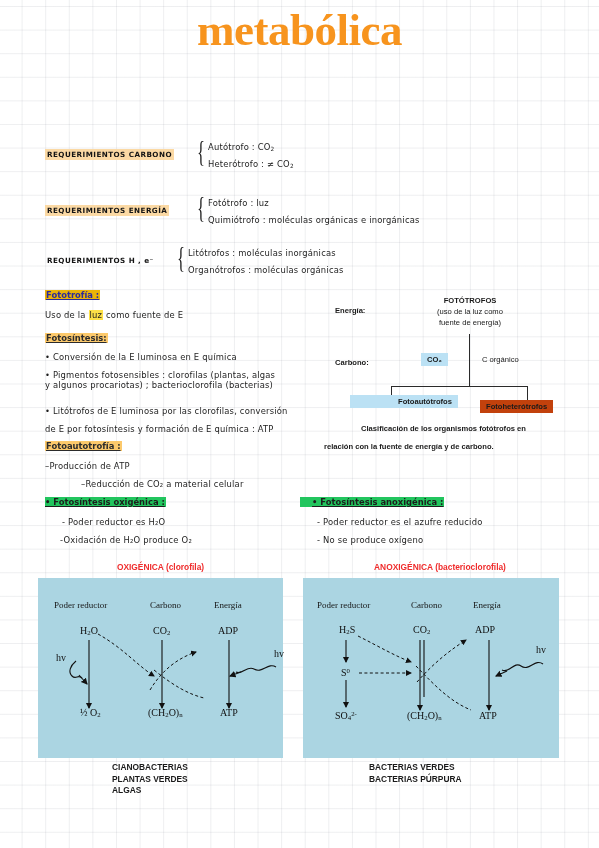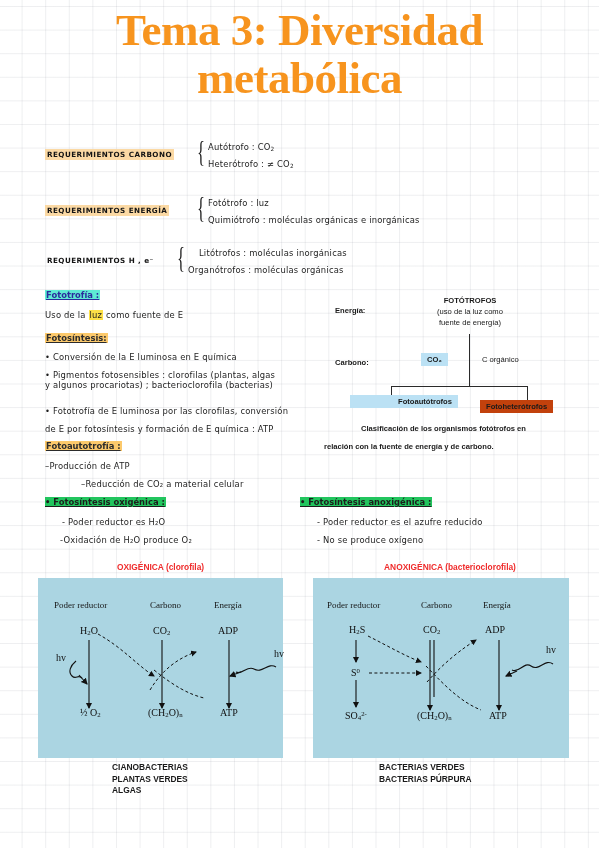--- a/index.html
+++ b/index.html
@@ -73,21 +73,21 @@
   
   .nhead{
     position:absolute;
     font-family:"DejaVu Sans",sans-serif;
     font-size:8.4px;font-weight:600;
     padding:0 1px 0 1px;
     white-space:nowrap;
     text-decoration:underline;
     text-underline-offset:1px;
   }
-  .hl-blue{background:#5eead4;color:#2b2b9c;text-decoration:underline;}
+  .hl-blue{background:#eab308;color:#2b2b9c;text-decoration:underline;}
   .hl-orange{background:#fcc96b;color:#2b2b2b;}
   .hl-pink{background:#22c55e;color:#1d1d1d;}
   .nline{position:absolute;white-space:nowrap;font-size:8.4px;}
   .inline-hl-blue{background:#fde047;padding:0 1px;}
 
   
   .ftbox{position:absolute;left:333px;top:290px;width:262px;height:160px;}
   .ftlabel{
     position:absolute;
     font-family:"Liberation Sans",sans-serif;
@@ -147,71 +147,70 @@
   svg.ov{position:absolute;left:0;top:0;overflow:visible;}
 </style>
 </head>
 <body>
 
 <div id="grid"></div>
 
 <div id="page">
 
   <div class="title">
-    <span>Tema 3: Diversidad</span>
     <span class="l2">metabólica</span>
   </div>
 
   <div class="reqblock" style="left:45px;top:140px;">
     <div class="reqhead hl">REQUERIMIENTOS CARBONO</div>
     <div class="brace" style="left:152px;top:-4px;">{</div>
     <div class="hw reqitem" style="left:163px;top:2px;">Autótrofo : CO<sub>2</sub></div>
     <div class="hw reqitem" style="left:163px;top:19px;">Heterótrofo : ≠ CO<sub>2</sub></div>
   </div>
 
   <div class="reqblock" style="left:45px;top:196px;">
     <div class="reqhead hl">REQUERIMIENTOS ENERGÍA</div>
     <div class="brace" style="left:152px;top:-4px;">{</div>
     <div class="hw reqitem" style="left:163px;top:2px;">Fotótrofo : luz</div>
     <div class="hw reqitem" style="left:163px;top:19px;">Quimiótrofo : moléculas orgánicas e inorgánicas</div>
   </div>
 
   <div class="reqblock" style="left:45px;top:246px;">
     <div class="reqhead">REQUERIMIENTOS H , e⁻</div>
     <div class="brace" style="left:132px;top:-4px;">{</div>
-    <div class="hw reqitem" style="left:154px;top:2px;">Litótrofos : moléculas inorgánicas</div>
+    <div class="hw reqitem" style="left:143px;top:2px;">Litótrofos : moléculas inorgánicas</div>
     <div class="hw reqitem" style="left:143px;top:19px;">Organótrofos : moléculas orgánicas</div>
   </div>
 
   <div class="nhead hl-blue" style="left:45px;top:290px;">Fototrofía :</div>
 
   <div class="hw nline" style="left:45px;top:310px;">
     <span>Uso de la</span>
     <span class="inline-hl-blue">luz</span>
     <span>como fuente de E</span>
   </div>
 
   <div class="nhead hl-orange" style="left:45px;top:333px;">Fotosíntesis:</div>
 
   <div class="hw nline" style="left:45px;top:352px;">• Conversión de la E luminosa en  E química</div>
   <div class="hw nline" style="left:45px;top:370px;">• Pigmentos fotosensibles : clorofilas (plantas, algas</div>
   <div class="hw nline" style="left:45px;top:380px;">y algunos procariotas) ; bacterioclorofila (bacterias)</div>
-  <div class="hw nline" style="left:45px;top:406px;">• Fototrofía de E luminosa por las clorofilas, conversión</div>
+  <div class="hw nline" style="left:45px;top:406px;">• Litótrofos de E luminosa por las clorofilas, conversión</div>
   <div class="hw nline" style="left:45px;top:424px;">de E por fotosíntesis y formación de E química : ATP</div>
 
   <div class="nhead hl-orange" style="left:45px;top:441px;">Fotoautotrofía :</div>
 
   <div class="hw nline" style="left:45px;top:461px;">–Producción de ATP</div>
   <div class="hw nline" style="left:45px;top:479px;margin-left:36px;">–Reducción de CO₂ a material celular</div>
 
   <div class="nhead hl-pink" style="left:45px;top:497px;padding-left:0;">• Fotosíntesis oxigénica :</div>
   <div class="hw nline" style="left:62px;top:517px;">- Poder reductor es H₂O</div>
   <div class="hw nline" style="left:60px;top:535px;">-Oxidación de H₂O produce O₂</div>
 
-  <div class="nhead hl-pink" style="left:300px;top:497px;padding-left:0;">• Fotosíntesis anoxigénica :</div>
+  <div class="nhead hl-pink" style="left:300px;top:497px;padding-left:12px;">• Fotosíntesis anoxigénica :</div>
   <div class="hw nline" style="left:317px;top:517px;">- Poder reductor es el azufre reducido</div>
   <div class="hw nline" style="left:317px;top:535px;">- No se produce oxígeno</div>
 
   <div class="ftbox">
     <div class="ftlabel" style="left:2px;top:16px;">Energía:</div>
     <div class="ftlabel" style="left:2px;top:68px;">Carbono:</div>
 
     <div class="fttitle" style="left:72px;top:6px;width:130px;font-weight:bold;">FOTÓTROFOS</div>
     <div class="fttitle" style="left:72px;top:17px;width:130px;">(uso de la luz como</div>
     <div class="fttitle" style="left:72px;top:28px;width:130px;">fuente de energía)</div>
@@ -277,21 +276,21 @@
     </svg>
     <div class="phnode" style="left:236px;top:86px;">hv</div>
 
     <div class="phcap" style="left:74px;top:200px;">
       <div>CIANOBACTERIAS</div>
       <div>PLANTAS VERDES</div>
       <div>ALGAS</div>
     </div>
   </div>
 
-  <div class="phwrap" style="left:313px;top:562px;width:274px;height:245px;">
+  <div class="phwrap" style="left:303px;top:562px;width:274px;height:245px;">
     <div class="phtitle">ANOXIGÉNICA (bacterioclorofila)</div>
     <div class="phbox" style="width:256px;height:180px;"></div>
 
     <div class="phcolhead" style="left:14px;top:38px;">Poder reductor</div>
     <div class="phcolhead" style="left:108px;top:38px;">Carbono</div>
     <div class="phcolhead" style="left:170px;top:38px;">Energía</div>
 
     <div class="phnode" style="left:36px;top:62px;">H<sub>2</sub>S</div>
     <div class="phnode" style="left:110px;top:62px;">CO<sub>2</sub></div>
     <div class="phnode" style="left:172px;top:62px;">ADP</div>

